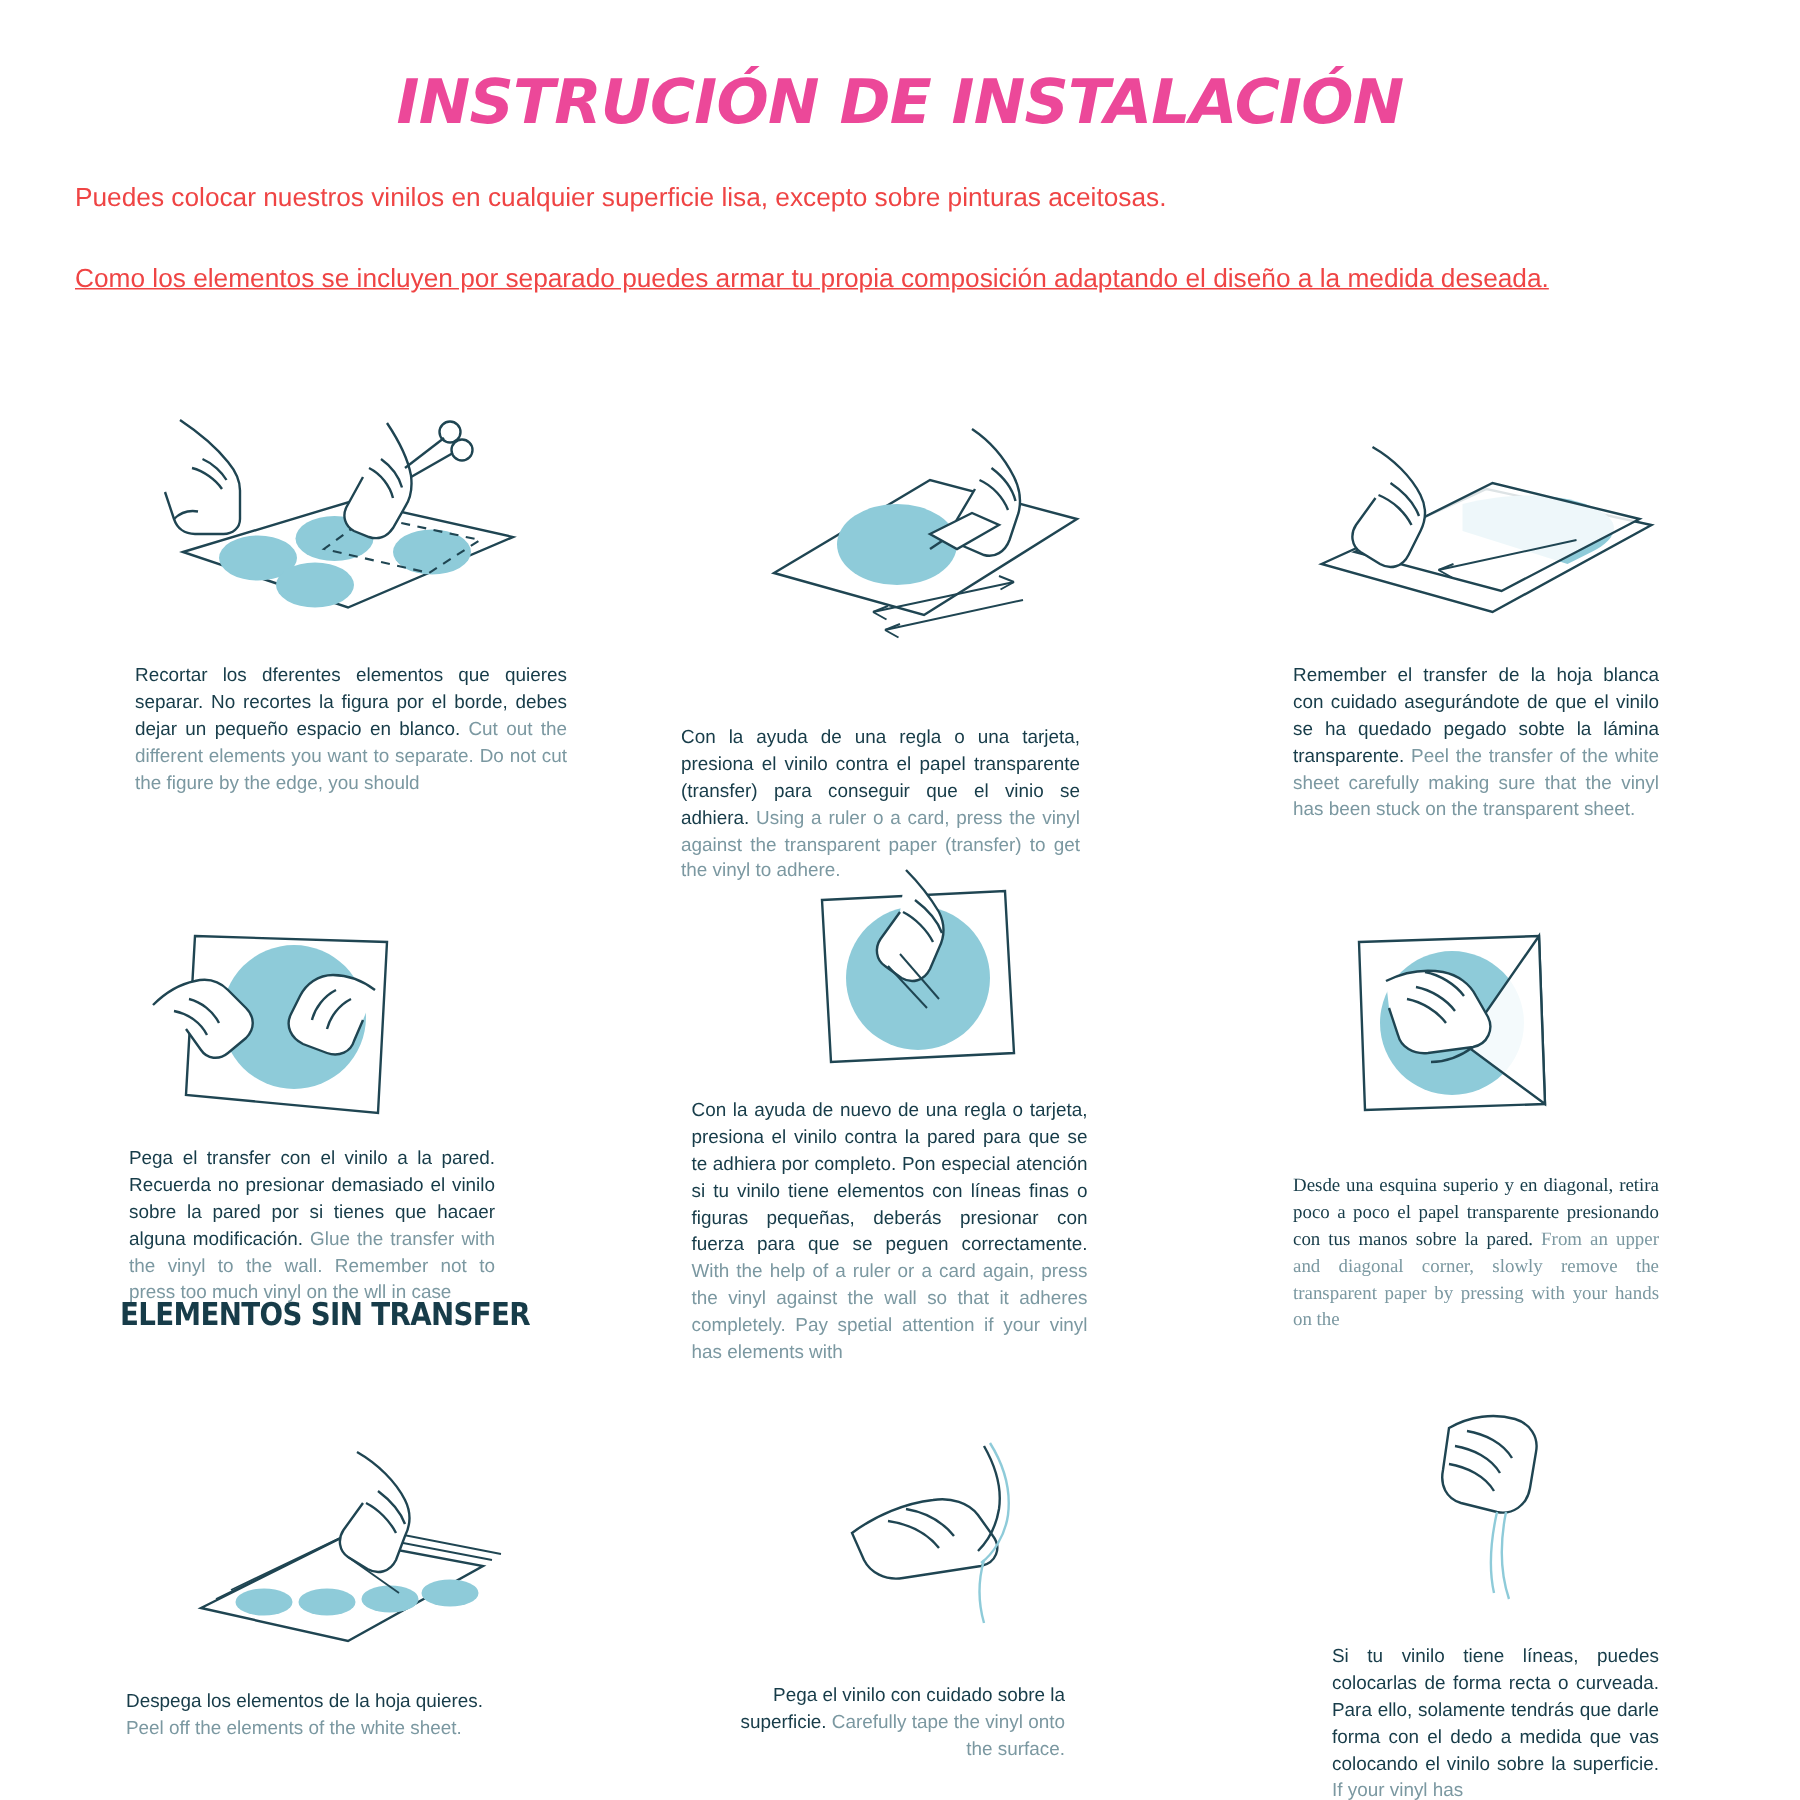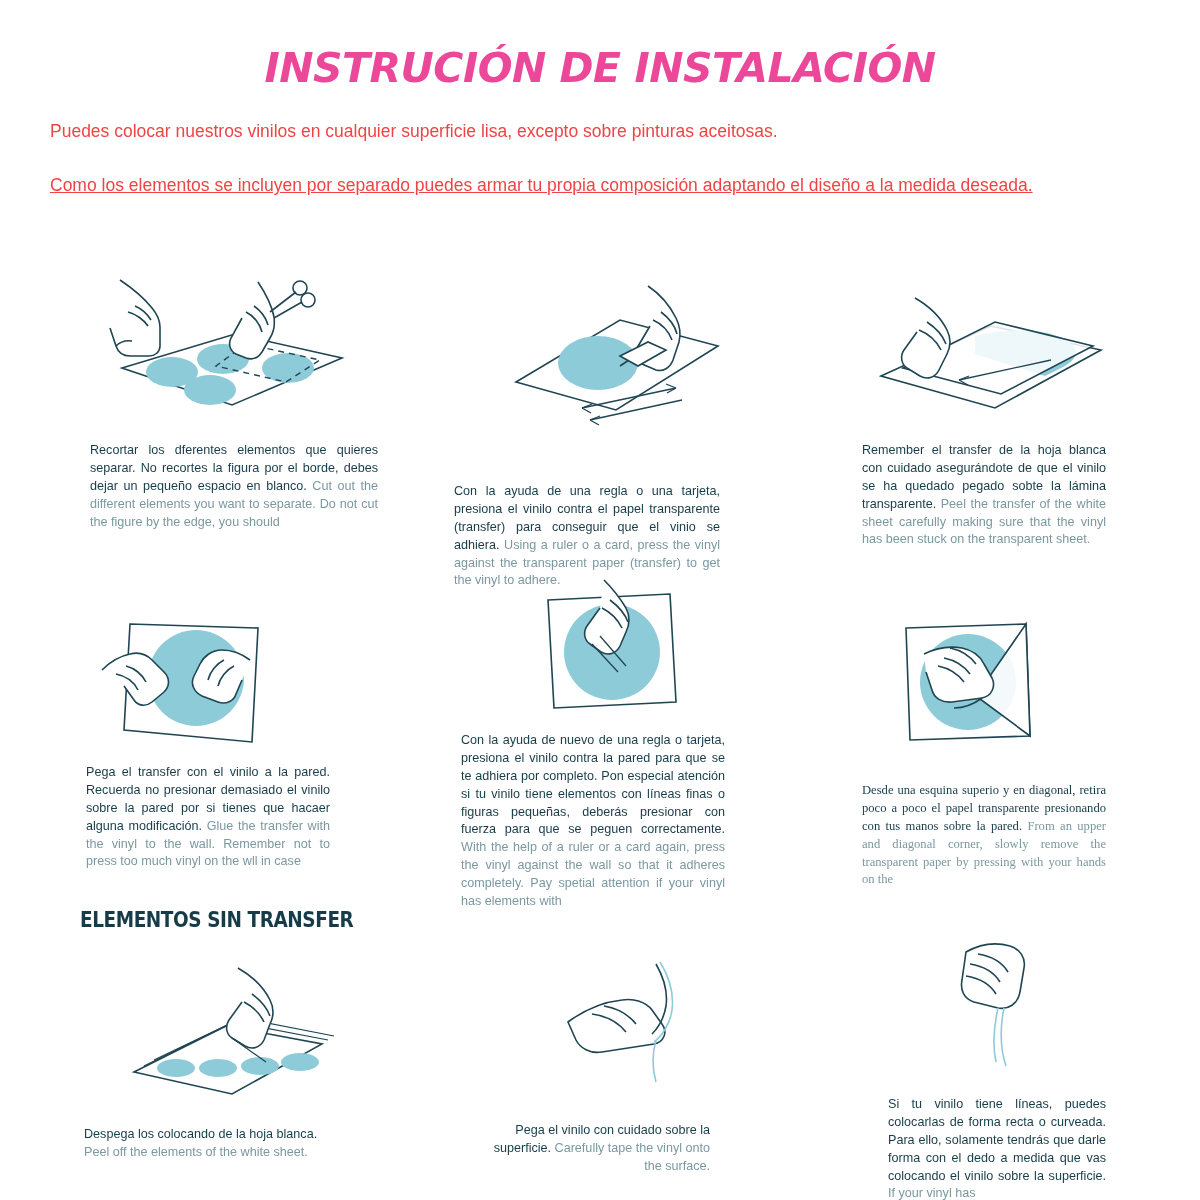--- a/index.html
+++ b/index.html
@@ -203,42 +203,42 @@
       <path d="M58 62 C68 64 78 70 84 78" fill="none"></path>
       <path d="M70 44 C80 46 90 52 96 60" fill="none"></path>
       <path d="M102 94 C94 100 84 104 74 104" fill="none"></path>
     </svg>
   </div>
   <div class="cell caption" style="left:862px; top:738px; width:244px;font-family:Liberation Serif, serif;">
     <span class="es">Desde una esquina superio y en diagonal, retira poco a poco el papel transparente presionando con tus manos sobre la pared.</span>
     <span class="en">From an upper and diagonal corner, slowly remove the transparent paper by pressing with your hands on the</span>
   </div>
 
-  <div class="cell" style="left:80px; top:864px; width:400px;">
+  <div class="cell" style="left:80px; top:820px; width:400px;">
     <div class="sec-title">ELEMENTOS SIN TRANSFER</div>
   </div>
 
   <div class="cell" style="left:110px; top:920px; width:280px; height:145px;">
     <svg class="ill" width="280" height="145" viewBox="0 0 280 145" fill="none" stroke="#1f4552" stroke-width="1.6">
       <path d="M24 108 L116 62 L212 80 L122 130 Z" fill="#ffffff"></path>
       <path d="M34 102 L124 58 L218 76" fill="none" stroke-width="1.2"></path>
       <path d="M44 96 L132 54 L224 72" fill="none" stroke-width="1.2"></path>
       <ellipse cx="66" cy="104" rx="19" ry="9" fill="#8ecbd9" stroke="none"></ellipse>
       <ellipse cx="108" cy="104" rx="19" ry="9" fill="#8ecbd9" stroke="none"></ellipse>
       <ellipse cx="150" cy="102" rx="19" ry="9" fill="#8ecbd9" stroke="none"></ellipse>
       <ellipse cx="190" cy="98" rx="19" ry="9" fill="#8ecbd9" stroke="none"></ellipse>
 
       <path d="M128 4 C142 12 154 24 160 36 C164 44 164 52 160 60 L154 76 C150 84 142 86 135 82 L122 74 C116 70 115 62 119 56 L132 38" fill="#fff"></path>
       <path d="M134 38 C142 42 150 50 154 58" fill="none"></path>
       <path d="M142 30 C150 36 157 44 160 52" fill="none"></path>
       <path d="M122 74 L156 98" fill="none" stroke-width="1.2"></path>
     </svg>
   </div>
   <div class="cell caption" style="left:84px; top:1082px; width:260px; text-align:left;">
-    <span class="es">Despega los colocando de la hoja blanca.</span>
+    <span class="es">Despega los elementos de la hoja quieres.</span>
     <span class="en">Peel off the elements of the white sheet.</span>
   </div>
 
   <div class="cell" style="left:560px; top:900px; width:200px; height:160px;">
     <svg class="ill" width="200" height="160" viewBox="0 0 200 160" fill="none" stroke="#1f4552" stroke-width="1.6">
       <path d="M8 78 C24 66 44 58 62 56 C74 54 86 58 92 66 L102 80 C108 88 104 98 94 100 L42 108 C30 110 20 104 16 96 Z" fill="#fff"></path>
       <path d="M44 62 C56 64 68 70 76 80" fill="none"></path>
       <path d="M32 70 C46 72 58 78 66 88" fill="none"></path>
       <path d="M96 20 C104 34 108 48 106 62 C104 74 98 84 92 90" fill="none"></path>
       <path d="M100 18 C110 34 114 50 112 66 C110 80 102 92 94 98" fill="none" stroke="#8ecbd9"></path>

